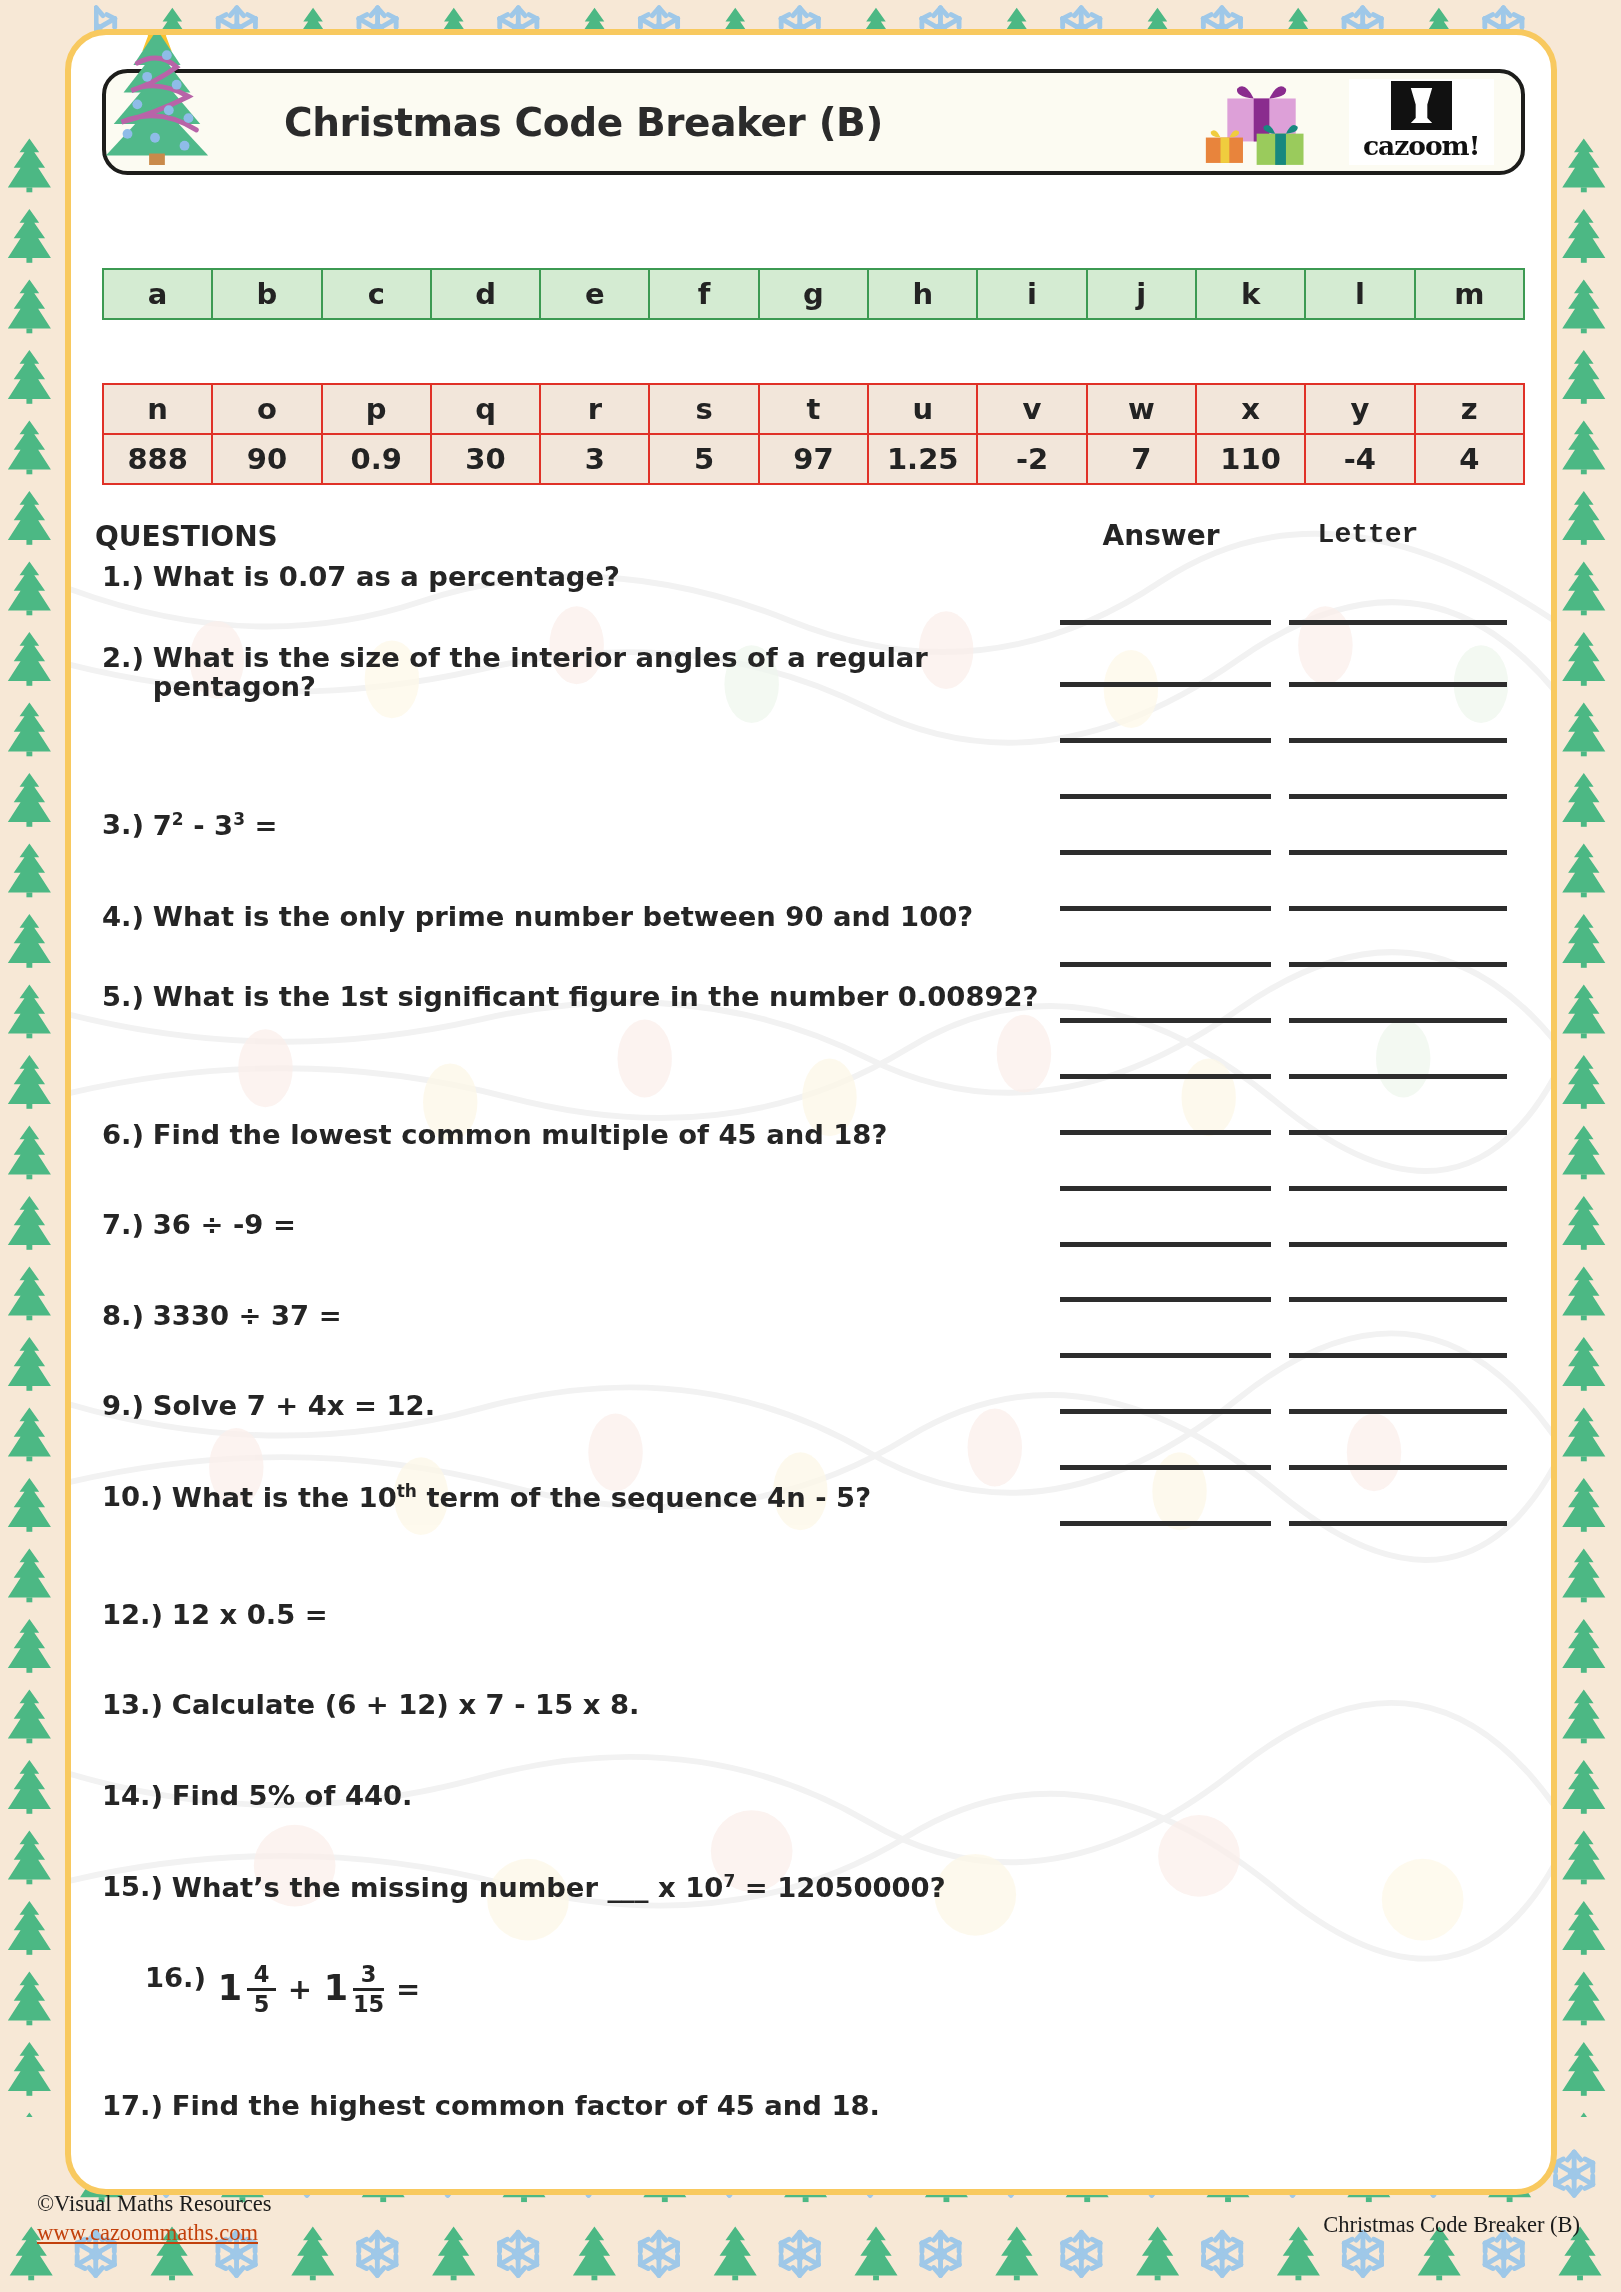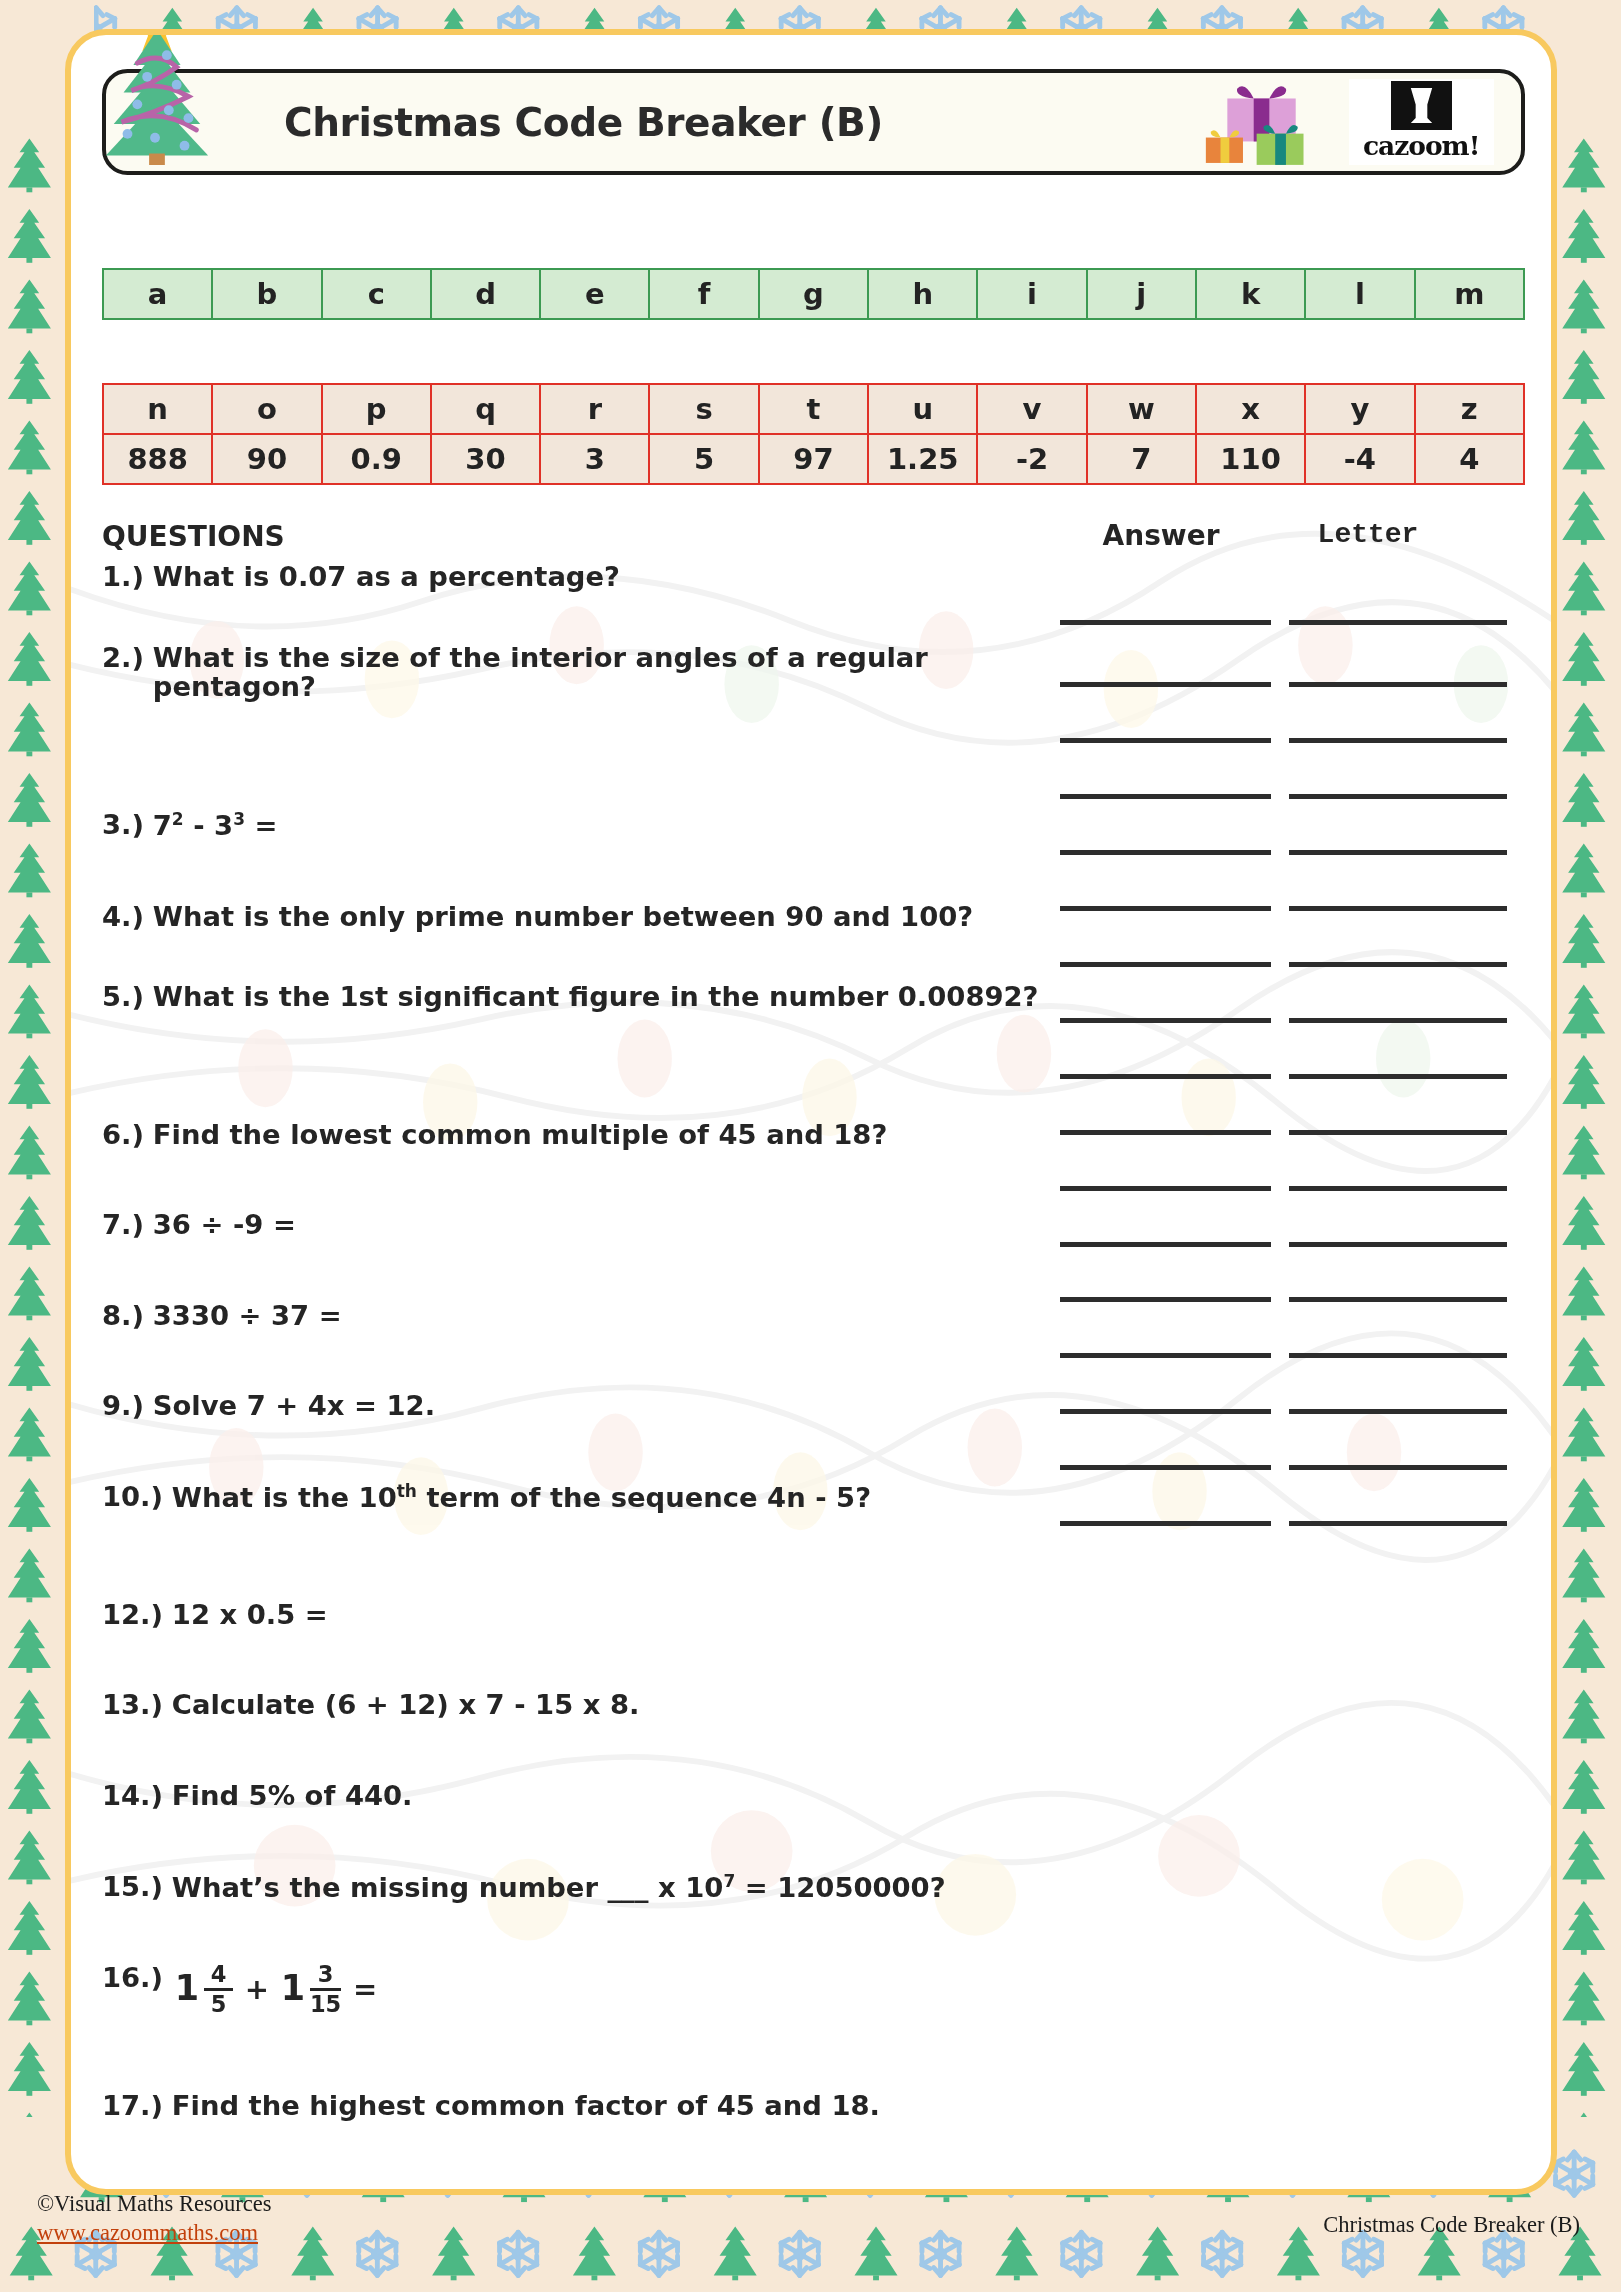--- a/index.html
+++ b/index.html
@@ -133,21 +133,21 @@
     font-size: 29px;
     color: #232323;
     padding: 0 2px;
     overflow: hidden;
   }
   #table-green td { border: 2.9px solid #3C9A52; background: #D4EBD2; }
   #table-red   td { border: 2.9px solid #E03127; background: #F2E6DA; }
 
   
   #q-head-questions {
-    position: absolute; left: 31px; top: 485px;
+    position: absolute; left: 24px; top: 485px;
     font-family: "DejaVu Sans", sans-serif;
     font-weight: bold; font-size: 28px; color: #252525;
   }
   #q-head-answer {
     position: absolute; left: 1002px; top: 484px;
     width: 176px; text-align: center;
     font-family: "DejaVu Sans", sans-serif;
     font-weight: bold; font-size: 28px; color: #252525;
   }
   #q-head-letter {
@@ -698,21 +698,21 @@
             <span class="q-text">Calculate (6 + 12) x 7 - 15 x 8.</span>
           </div>
           <div class="q-row" style="margin-top: 61px;">
             <span class="q-num">14.)</span>
             <span class="q-text">Find 5% of 440.</span>
           </div>
           <div class="q-row" style="margin-top: 61px;">
             <span class="q-num">15.)</span>
             <span class="q-text">What’s the missing number ___ x 10<sup>7</sup> = 12050000?</span>
           </div>
-          <div class="q-row" style="margin-top: 61px;">
+          <div class="q-row" style="margin-top: 61px; margin-left: 43px;">
             <span class="q-num">16.)</span>
             <span class="q-text"><span class="frac-expr">
                 <span class="mixnum">
                   <span class="whole">1</span>
                   <span class="frac">
                     <span class="num">4</span>
                     <span class="bar"></span>
                     <span class="den">5</span>
                   </span>
                 </span>

